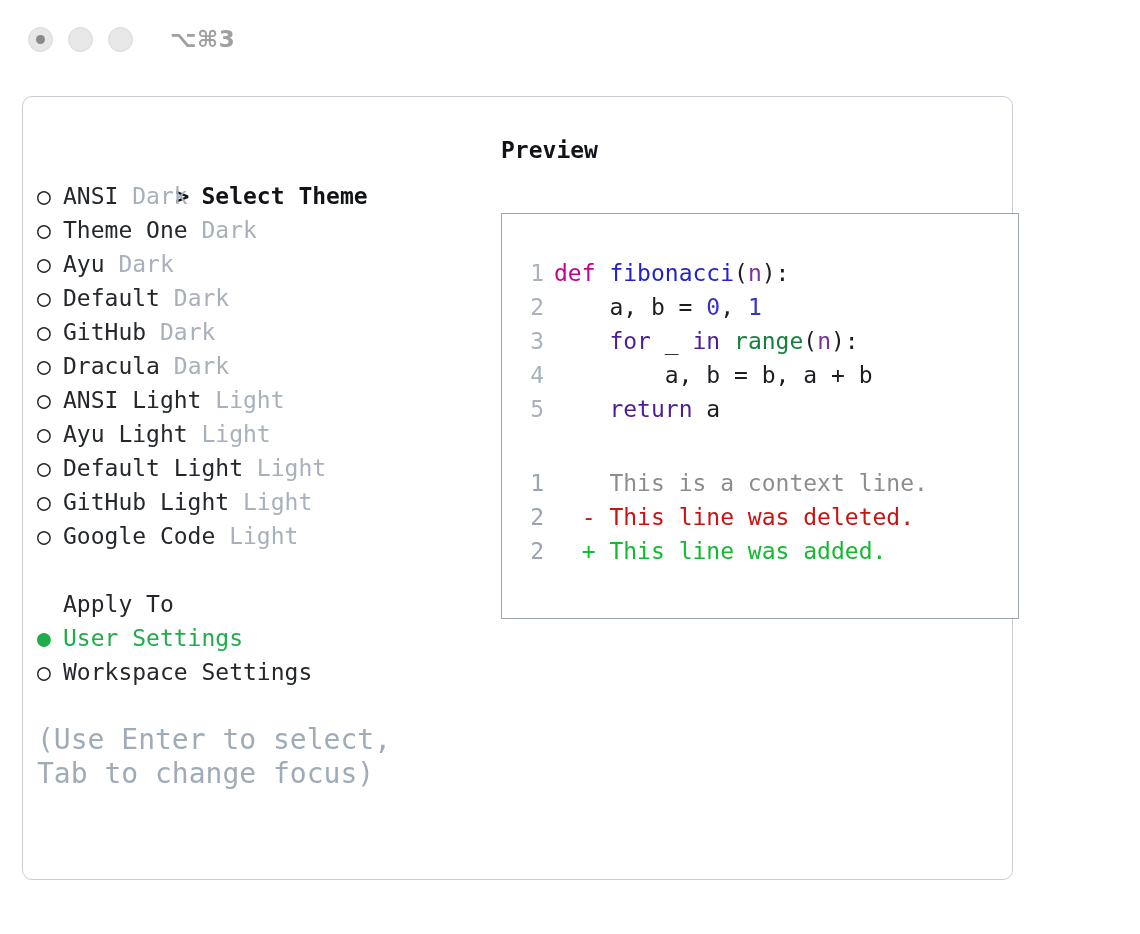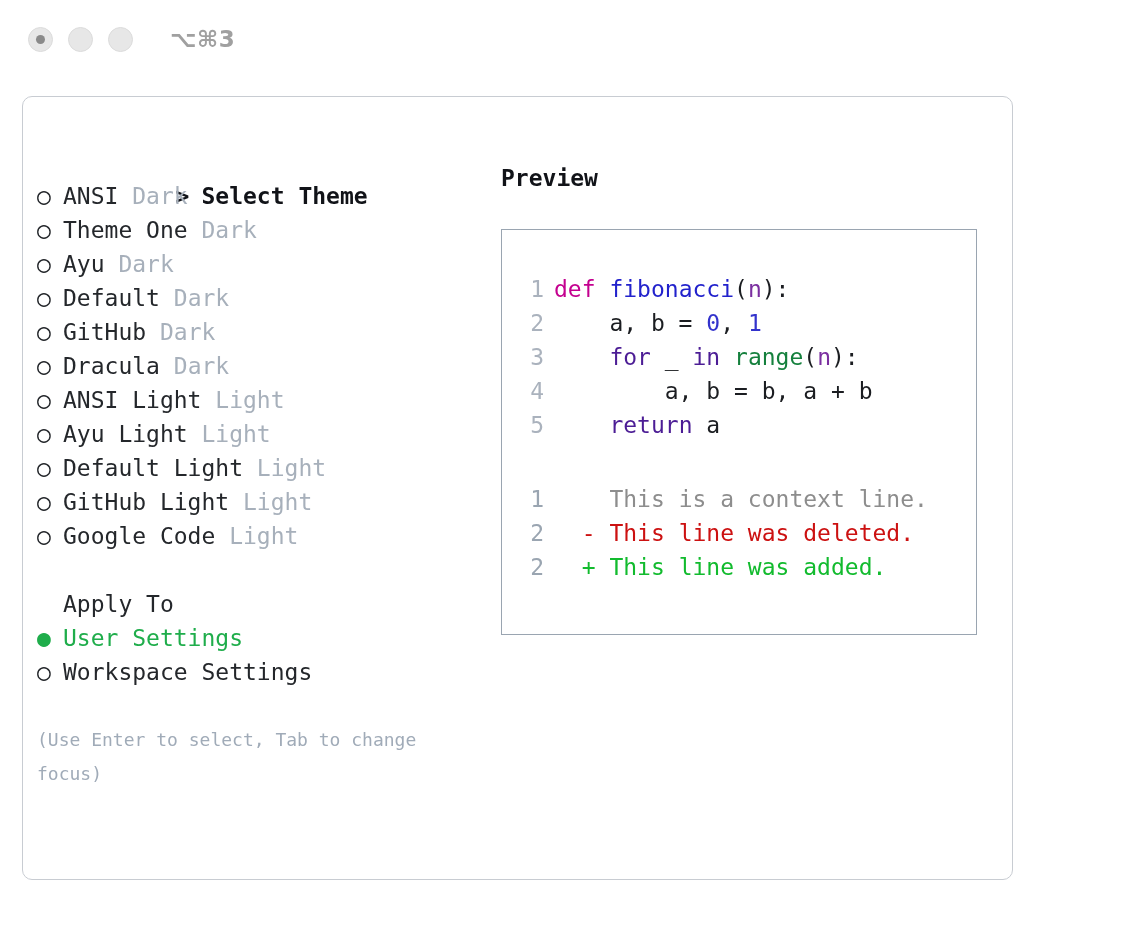--- a/index.html
+++ b/index.html
@@ -118,43 +118,43 @@
   #apply-to-label {
     font-size: 23px;
     line-height: 34px;
     color: #24272b;
     padding-left: 26px;
     white-space: pre;
   }
 
   #hint-text {
     margin-top: 34px;
-    font-size: 18px;
+    font-size: 28px;
     line-height: 34px;
     color: #a0abb8;
     width: 420px;
     white-space: pre-wrap;
   }
 
   
   #preview-column {
     position: absolute;
     left: 478px;
-    top: 64px;
+    top: 36px;
     width: 500px;
   }
   #preview-title {
     font-size: 23px;
     line-height: 34px;
     font-weight: bold;
     color: #111318;
   }
   #preview-box {
-    margin-top: 34px;
-    width: 476px;
+    margin-top: 46px;
+    width: 518px;
     height: 406px;
     border: 1px solid #9aa5b1;
     background: #ffffff;
     box-sizing: border-box;
     padding: 42px 0 0 16px;
   }
 
   .code-line {
     font-size: 23px;
     line-height: 34px;

